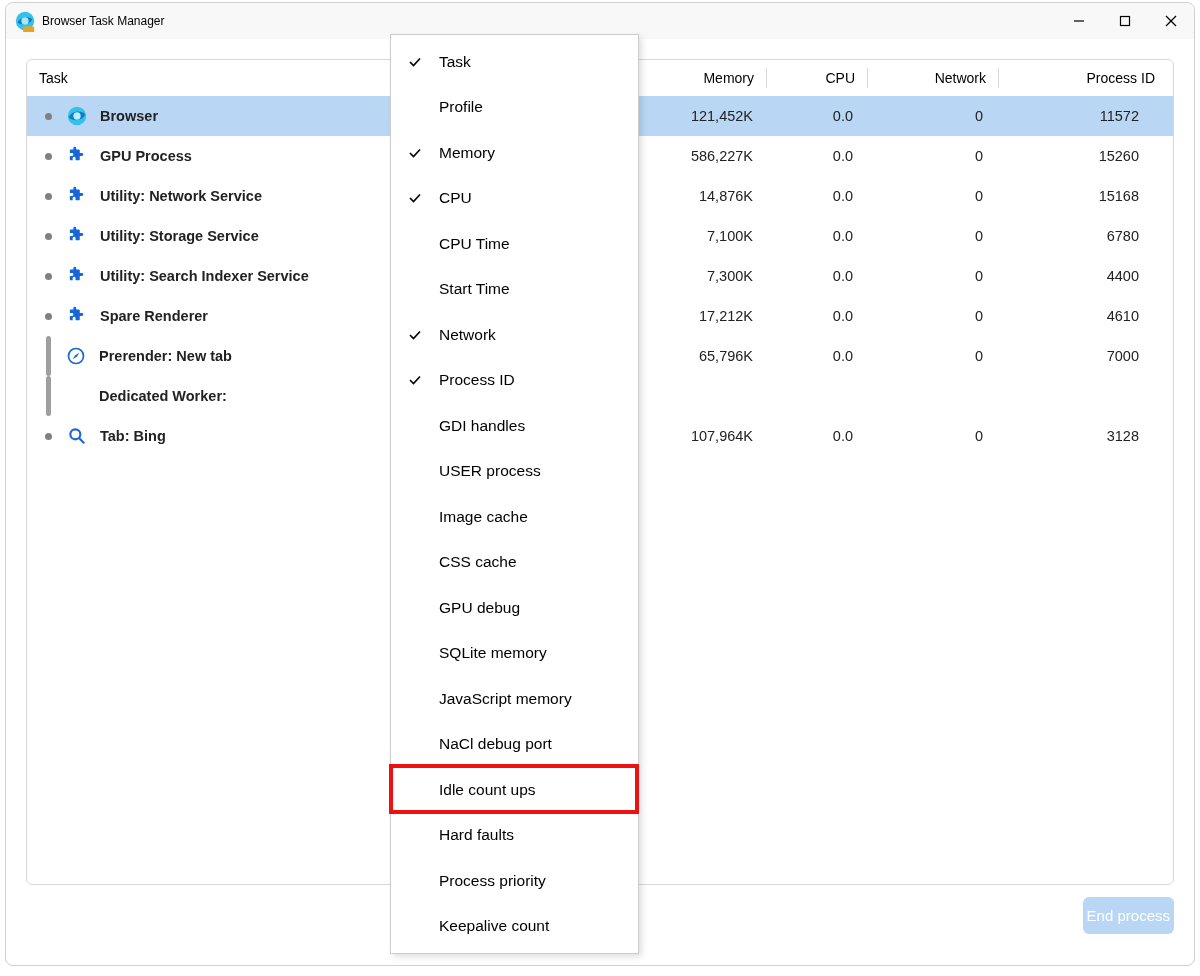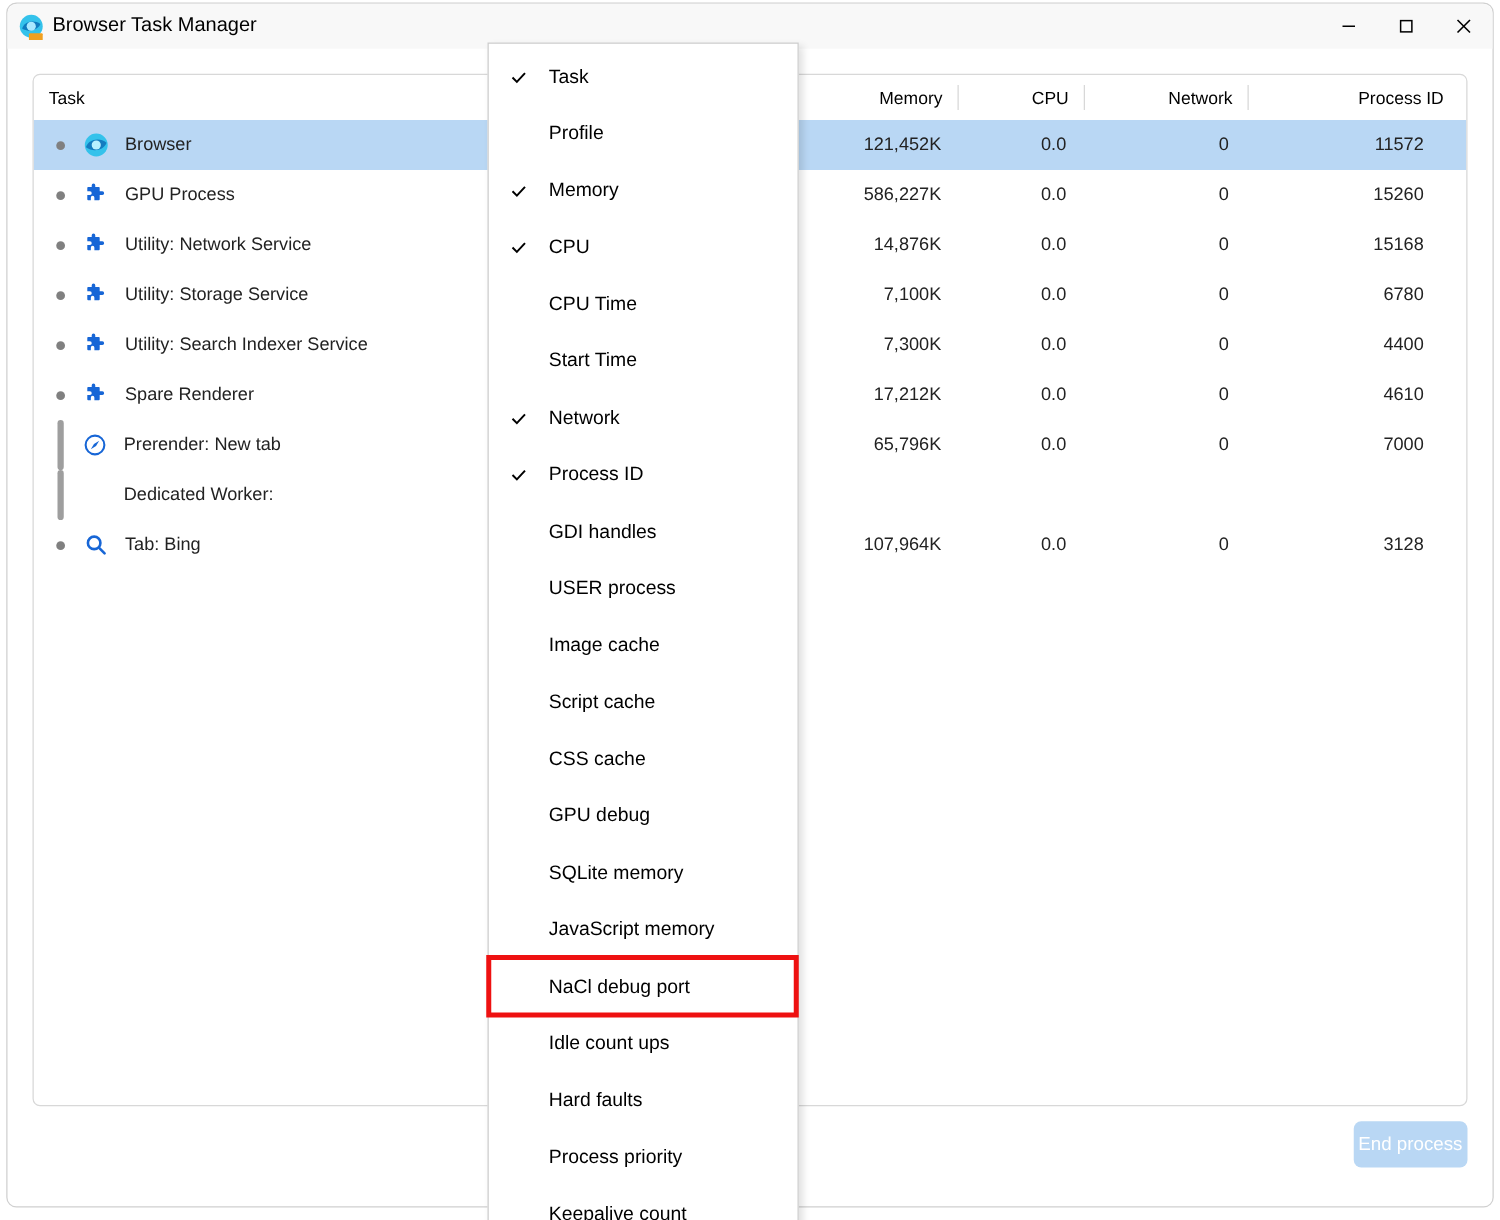--- a/index.html
+++ b/index.html
@@ -1,20 +1,20 @@
 <!DOCTYPE html>
 <html><head>
 <meta charset="utf-8">
 <style>
   * { box-sizing: border-box; margin: 0; padding: 0; font-family: "Segoe UI", Arial, sans-serif; }
   body { width: 1200px; height: 976px; background: #fff; overflow: hidden; }
   .window { width: 1190px; height: 964px; margin: 2px 5px; border: 1px solid #d0d0d0; border-radius: 8px; background: #fff; position: relative; display: flex; flex-direction: column; }
   .titlebar { height: 36px; background: #f8f8f8; border-radius: 8px 8px 0 0; display: flex; align-items: center; padding: 0 0 0 8px; }
   .app-icon { width: 22px; height: 22px; margin-right: 6px; }
-  .title-text { font-size: 16px; color: #000; flex: 0 0 auto; }
+  .title-text { font-size: 12px; color: #000; flex: 0 0 auto; }
   .title-spacer { flex: 1; }
   .win-btn { width: 46px; height: 36px; display: flex; align-items: center; justify-content: center; color: #000; font-size: 14px; }
   .content { flex: 1; padding: 20px; position: relative; display: flex; flex-direction: column; }
   .table-area { flex: 1; border: 1px solid #d8d8d8; border-radius: 6px; position: relative; overflow: hidden; }
   .thead { display: flex; height: 36px; align-items: stretch; font-size: 14px; color: #000; }
   .thead .th { display: flex; align-items: center; padding: 0 12px; border-bottom: 1px solid transparent; }
   .sep { border-left: 1px solid #d8d8d8; height: 20px; align-self: center; }
   .th-task { flex: 0 0 608px; padding-left: 10px; }
   .th-mem { flex: 0 0 130px; justify-content: flex-end; }
   .th-cpu { flex: 0 0 100px; justify-content: flex-end; }
@@ -24,21 +24,21 @@
   .row { display: flex; height: 40px; align-items: center; font-size: 14.5px; color: #222; }
   .row.selected { background: #b9d7f4; }
   .cell-task { flex: 0 0 608px; display: flex; align-items: center; }
   .cell-mem { flex: 0 0 130px; text-align: right; justify-content: flex-end; display:flex; padding-right:12px;}
   .cell-cpu { flex: 0 0 100px; text-align: right; justify-content: flex-end; display:flex; padding-right:12px;}
   .cell-net { flex: 0 0 130px; text-align: right; justify-content: flex-end; display:flex; padding-right:12px;}
   .cell-pid { flex: 0 0 168px; text-align: right; justify-content: flex-end; display:flex; padding-right:24px;}
   .dot { width: 7px; height: 7px; background: #808080; border-radius: 50%; margin-left: 18px; }
   .tree-line { width: 5px; height: 40px; background: #9e9e9e; border-radius: 3px; margin-left: 19px; }
   .ico { width: 22px; height: 22px; display: flex; align-items: center; justify-content: center; margin-left: 14px; }
-  .task-label { margin-left: 12px; }
+  .task-label { margin-left: 12px; font-weight: bold; }
   .footer { height: 60px; display: flex; justify-content: flex-end; align-items: center; }
   .end-btn { background: #b9d7f4; color: #fff; font-size: 15px; border: none; border-radius: 6px; padding: 10px 4px; }
   .context-menu { position: absolute; left: 384px; top: 31px; width: 249px; background: #fff; border: 1px solid #ccc; box-shadow: 3px 3px 6px rgba(0,0,0,0.12); z-index: 100; padding: 4px 0; }
   .menu-item { height: 45.5px; display: flex; align-items: center; font-size: 15.5px; color: #000; position: relative; }
   .check { width: 48px; display: flex; justify-content: center; font-size: 16px; line-height:1; }
   .mi-label { }
   .highlight-box { position: absolute; border: 4px solid #e11; pointer-events: none; z-index: 200; }
 </style>
 </head>
 <body>
@@ -299,24 +299,20 @@
       <div class="menu-item">
         <span class="check"></span>
         <span class="mi-label">USER process</span>
       </div>
       <div class="menu-item">
         <span class="check"></span>
         <span class="mi-label">Image cache</span>
       </div>
       <div class="menu-item">
         <span class="check"></span>
-        <span class="mi-label">Script cache</span>
-      </div>
-      <div class="menu-item">
-        <span class="check"></span>
         <span class="mi-label">CSS cache</span>
       </div>
       <div class="menu-item">
         <span class="check"></span>
         <span class="mi-label">GPU debug</span>
       </div>
       <div class="menu-item">
         <span class="check"></span>
         <span class="mi-label">SQLite memory</span>
       </div>

